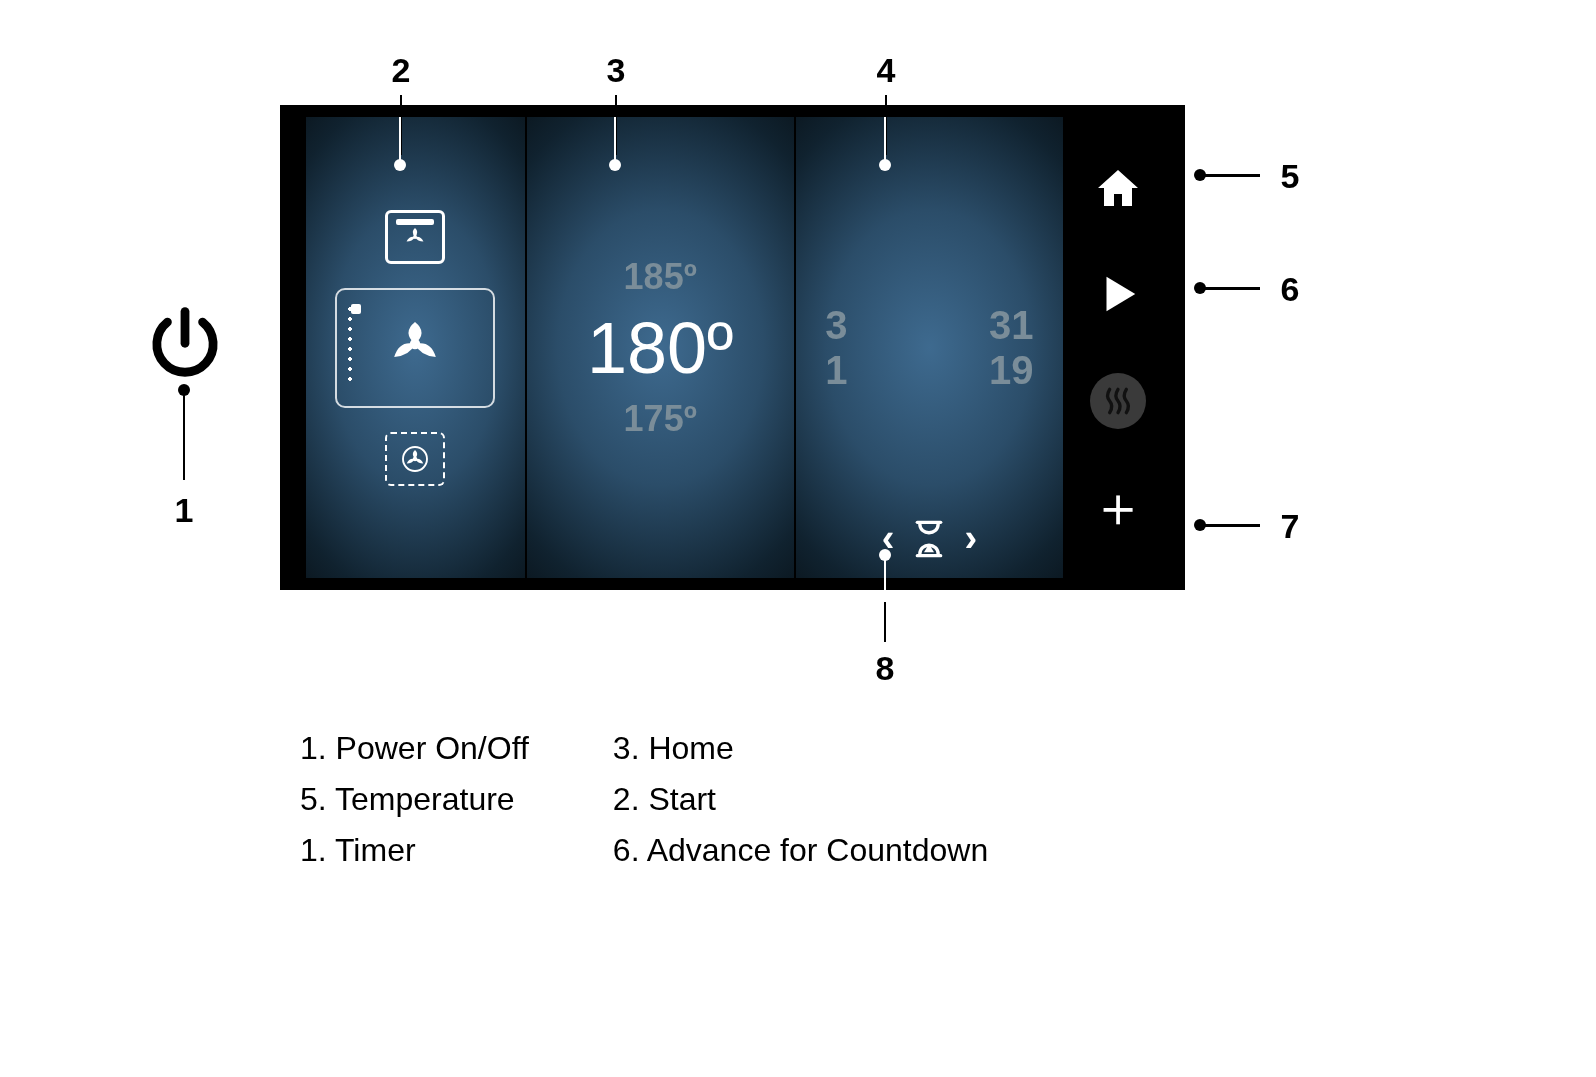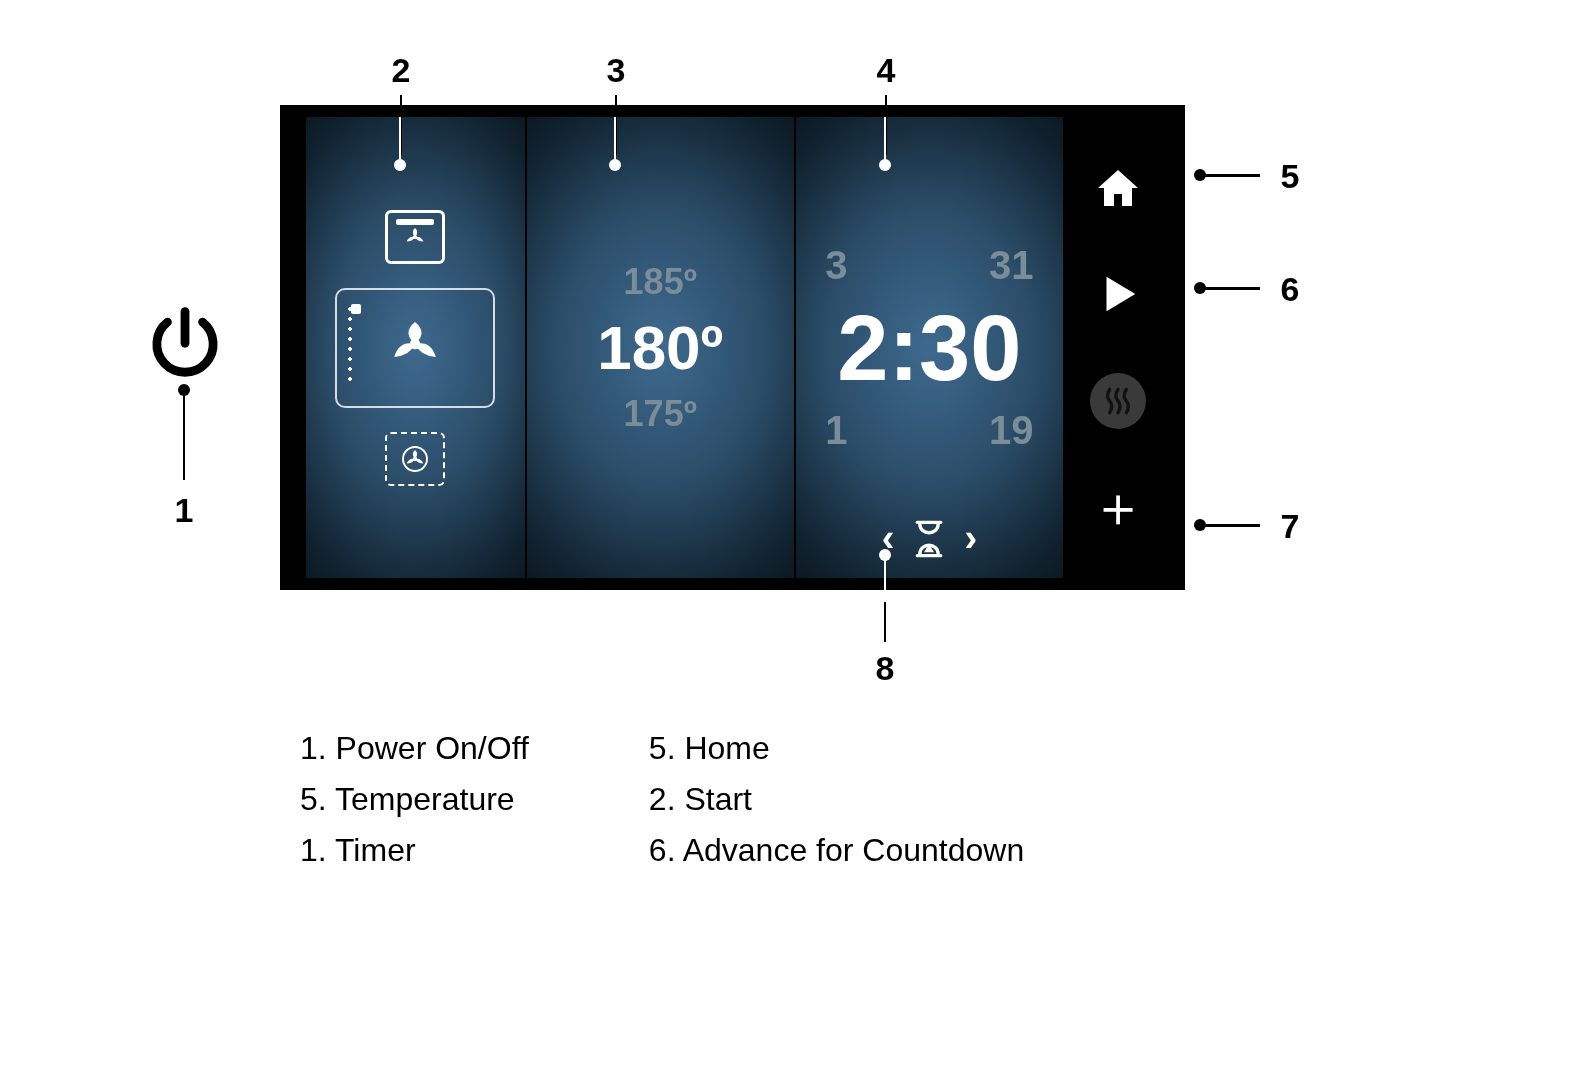--- a/index.html
+++ b/index.html
@@ -64,21 +64,21 @@
   
   .oven-box {
     position:absolute; inset:0;
     border:3px solid #fff; border-radius:6px;
   }
   .oven-box.dashed { border-style: dashed; border-width:2px; }
   .oven-box .bar-top { position:absolute; left:8px; right:8px; top:6px; height:6px; background:#fff; border-radius:2px;}
 
   
   .temp-prev, .temp-next { color:#7a8d99; font-size:36px; font-weight:700; }
-  .temp-main { color:#fff; font-size:62px; font-weight:700; line-height:1; margin:14px 0; }
+  .temp-main { color:#fff; font-size:72px; font-weight:400; line-height:1; margin:14px 0; }
 
   
   .timer-row-faded { width: 78%; display:flex; justify-content:space-between; color:#7a8d99; font-size:40px; font-weight:600; }
   .timer-main { color:#fff; font-size:92px; font-weight:800; line-height:1; margin:14px 0; }
   .timer-mode-row { position:absolute; left:0; right:0; bottom:18px; display:flex; align-items:center; justify-content:center; gap:18px; color:#fff; }
   .chev { font-size:38px; font-weight:800; }
 
   
   .sidebar {
     position:absolute; right:0; top:0; width:110px; bottom:0;
@@ -96,21 +96,21 @@
     display:flex; align-items:center; justify-content:center;
   }
 
   
   .leader { position:absolute; background:#000; }
   .dot { position:absolute; width:12px; height:12px; background:#000; border-radius:50%; transform:translate(-50%,-50%); }
   .num { position:absolute; font-size:34px; font-weight:700; color:#000; transform:translate(-50%,-50%); }
   .dot.white{ background:#fff; }
 
   
-  .legend { position:absolute; left:300px; top:730px; display:flex; gap:120px; font-size:32px; color:#000; }
+  .legend { position:absolute; left:300px; top:730px; display:flex; gap:84px; font-size:32px; color:#000; }
   .legend ol { list-style:none; }
   .legend li { margin-bottom:14px; }
 
   svg { display:block; }
 </style>
 </head>
 <body>
 
 <div class="canvas">
 
@@ -173,21 +173,20 @@
         <div class="temp-prev">185º</div>
         <div class="temp-main">180º</div>
         <div class="temp-next">175º</div>
       </div>
 
       <div class="picker" style="flex:1.1">
         <div class="timer-row-faded">
           <span>3</span>
           <span>31</span>
         </div>
-        <div class="timer-main">2:30</div>
         <div class="timer-row-faded">
           <span>1</span>
           <span>19</span>
         </div>
 
         <div class="timer-mode-row">
           <span class="chev">‹</span>
           <svg viewBox="0 0 40 48" width="34" height="40">
             <g stroke="#fff" stroke-width="4" fill="none" stroke-linecap="round">
               <line x1="6" y1="4" x2="34" y2="4"></line>
@@ -266,19 +265,19 @@
   <div class="leader" style="left:884px; top:602px; width:2px; height:40px;"></div>
   <div class="num" style="left:885px; top:668px;">8</div>
 
   <div class="legend">
     <ol>
       <li>1. Power On/Off</li>
       <li>5.  Temperature</li>
       <li>1.  Timer</li>
     </ol>
     <ol>
-      <li>5.  Home</li>
+      <li>3.  Home</li>
       <li>2.  Start</li>
       <li>6.  Advance for Countdown</li>
     </ol>
   </div>
 
 </div>
 
 </body></html>

